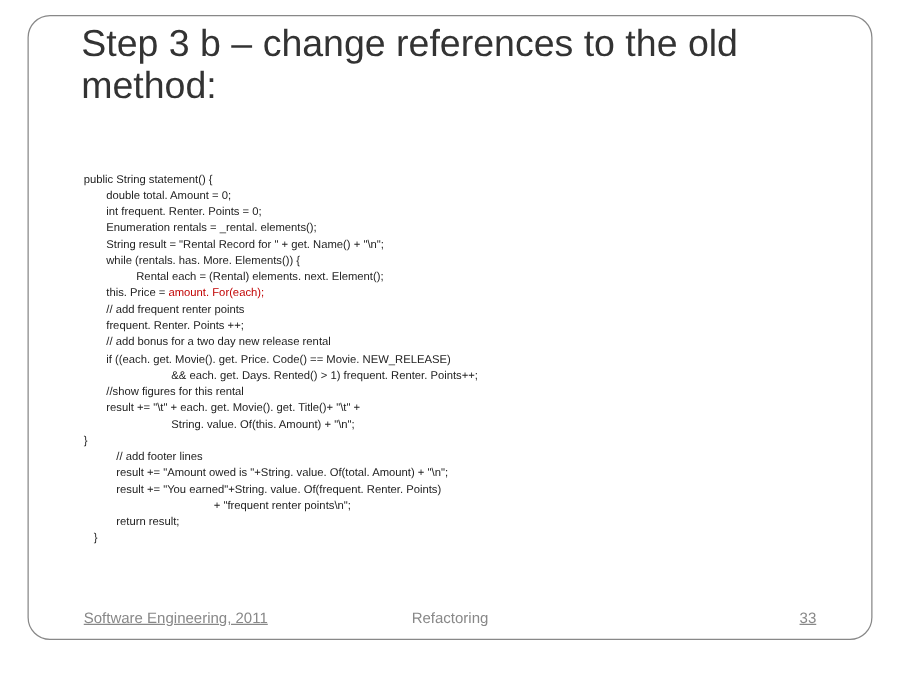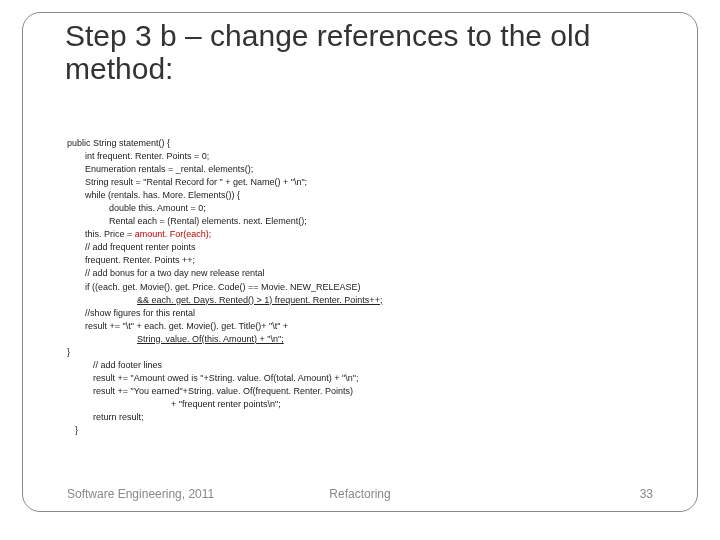--- a/index.html
+++ b/index.html
@@ -49,55 +49,56 @@
     margin-top: 32px;
   }
   .col {
     flex: 1 1 50%;
   }
   .col-left { padding-right: 8px; }
   .col-right { padding-left: 8px; }
   .lvl0 { margin-left: 0; }
   .lvl1 { margin-left: 18px; }
   .lvl2 { margin-left: 42px; }
-  .lvl3 { margin-left: 70px; text-decoration: underline; }
+  .lvl3 { margin-left: 70px; }
   .lvl4 { margin-left: 96px; }
   .highlight { color: #c00000; }
   .footer {
     position: absolute;
     bottom: 10px;
     left: 44px;
     right: 44px;
     font-size: 12px;
     color: #888;
     display: flex;
     justify-content: space-between;
     align-items: center;
+    text-decoration: underline;
   }
   .footer-center {
     position: absolute;
     left: 50%;
     transform: translateX(-50%);
   }
 </style>
 </head>
 <body>
 
 <div class="slide">
   <div class="frame">
     <h1 class="title">Step 3 b – change references to the old method:</h1>
 
     <div class="content">
       <div class="col col-left">
         <div class="lvl0">public String statement() {</div>
+        <div class="lvl1">double total. Amount = 0;</div>
         <div class="lvl1">int frequent. Renter. Points = 0;</div>
         <div class="lvl1">Enumeration rentals = _rental. elements();</div>
         <div class="lvl1">String result = "Rental Record for " + get. Name() + "\n";</div>
         <div class="lvl1">while (rentals. has. More. Elements()) {</div>
-        <div class="lvl2">double this. Amount = 0;</div>
         <div class="lvl2">Rental each = (Rental) elements. next. Element();</div>
         <div class="lvl1">
           <span>this. Price = </span><span class="highlight">amount. For(each);</span>
         </div>
         <div class="lvl1">// add frequent renter points</div>
         <div class="lvl1">frequent. Renter. Points ++;</div>
         <div class="lvl1">// add bonus for a two day new release rental</div>
         <div class="lvl1">if ((each. get. Movie(). get. Price. Code() == Movie. NEW_RELEASE)</div>
         <div class="lvl3">&amp;&amp;  each. get. Days. Rented() &gt; 1) frequent. Renter. Points++;</div>
         <div class="lvl1">//show figures for this rental</div>

